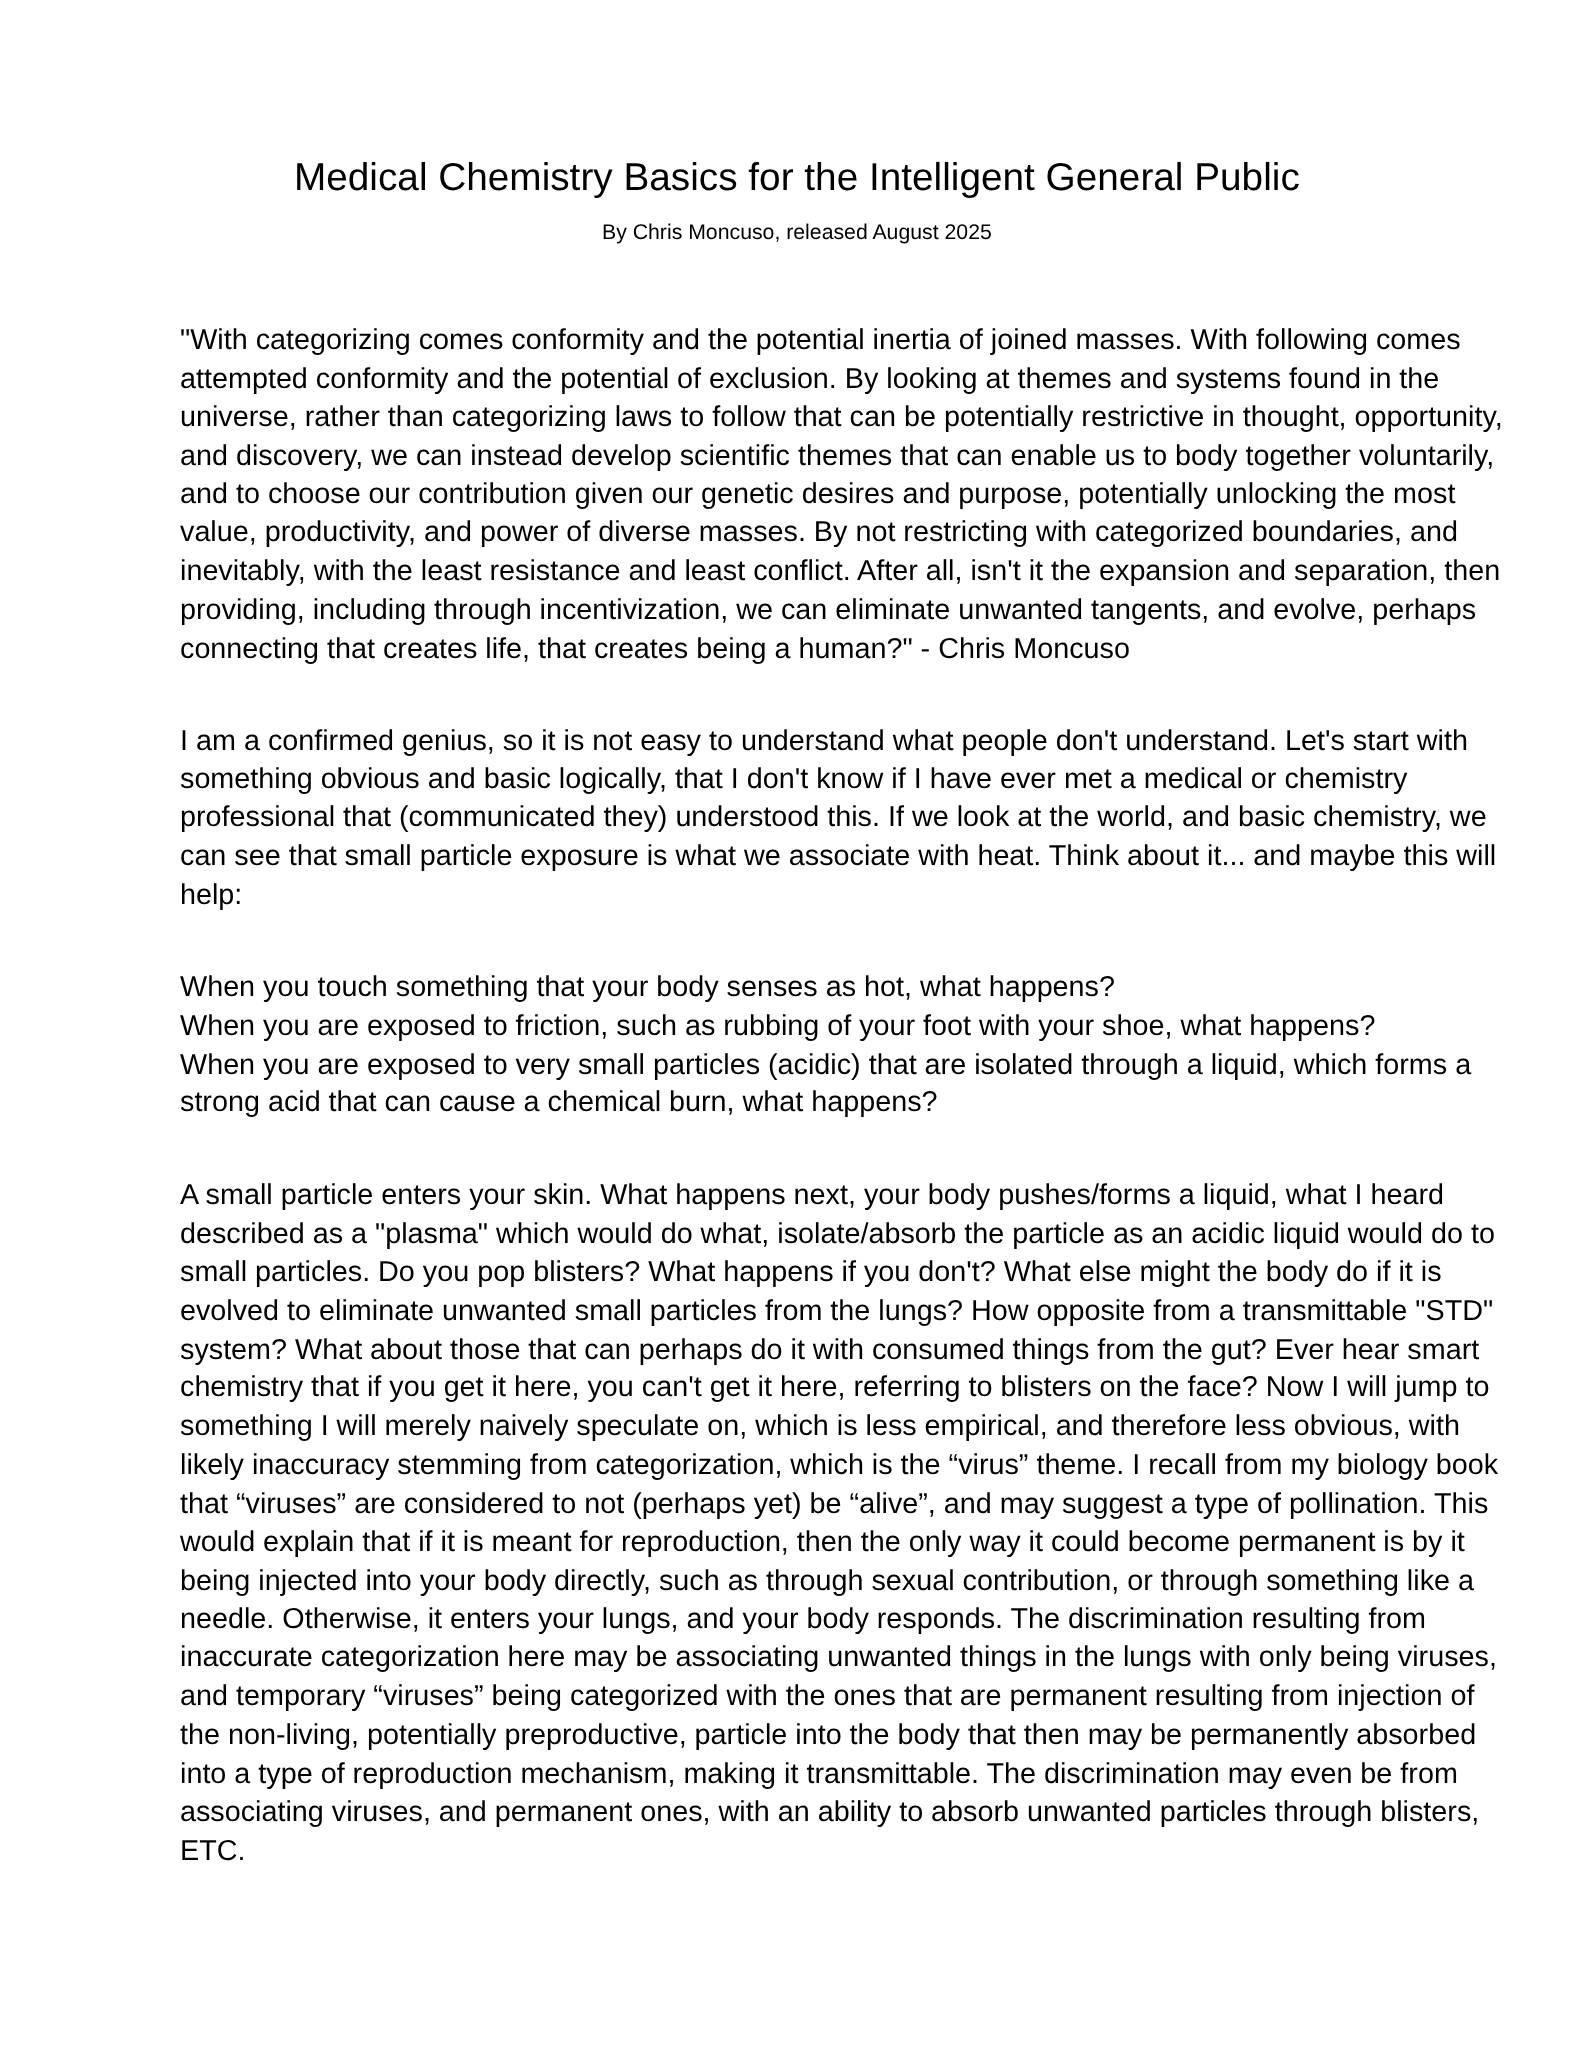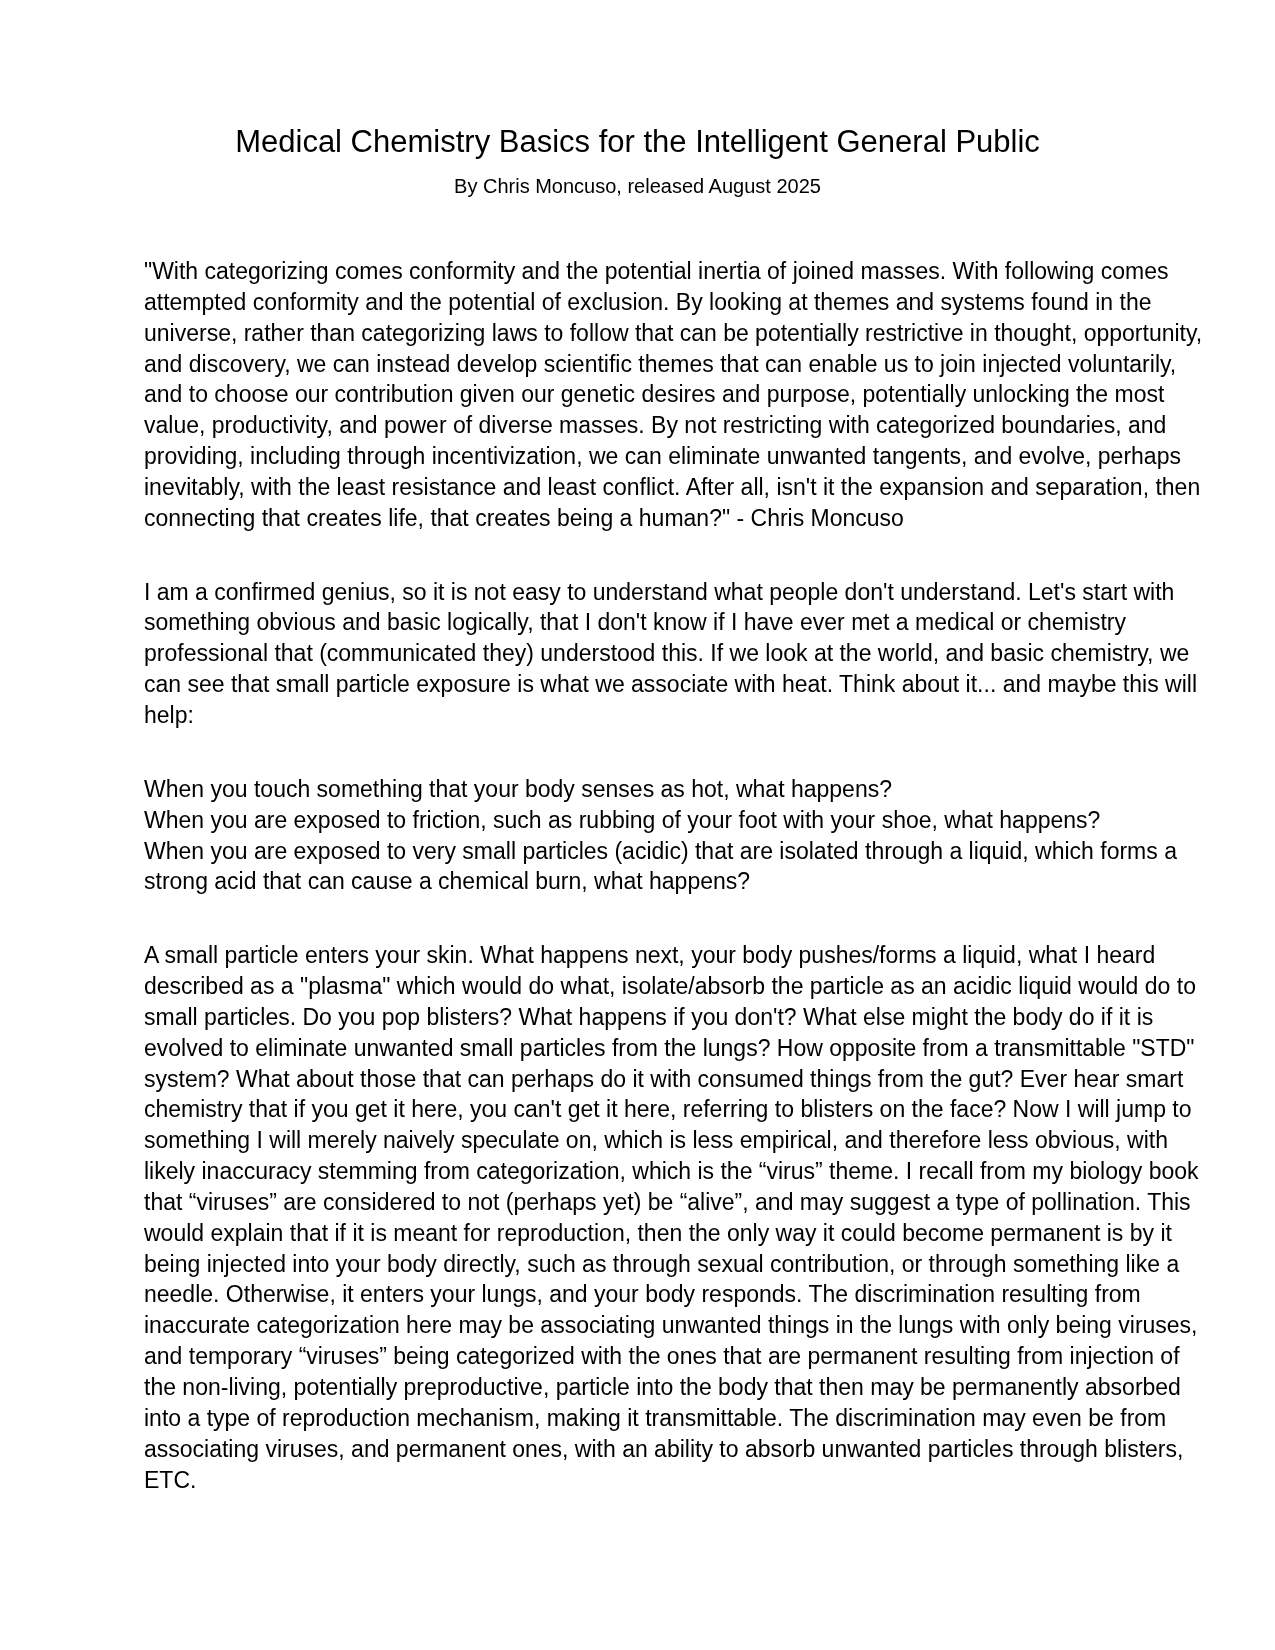--- a/index.html
+++ b/index.html
@@ -15,21 +15,21 @@
   .doc-title {
     margin: 124px 0 0 0;
     text-align: center;
     font-size: 31px;
     line-height: 36px;
     font-weight: 400;
   }
   .doc-byline {
     margin-top: 11px;
     text-align: center;
-    font-size: 20px;
+    font-size: 17px;
     line-height: 30px;
     font-weight: 400;
   }
   .doc-body {
     margin: 55px 152px 0 144px;
     font-size: 23px;
     line-height: 30.85px;
   }
   .para { padding: 0; }
   .para + .para { margin-top: 43px; }
@@ -47,25 +47,25 @@
 <body>
 
 <div class="page">
   <h1 class="doc-title">Medical Chemistry Basics for the Intelligent General Public</h1>
   <div class="doc-byline">By Chris Moncuso, released August 2025</div>
   <div class="doc-body" id="doc-body">
       <div class="para">
         <div class="line">"With categorizing comes conformity and the potential inertia of joined masses. With following comes</div>
         <div class="line">attempted conformity and the potential of exclusion. By looking at themes and systems found in the</div>
         <div class="line">universe, rather than categorizing laws to follow that can be potentially restrictive in thought, opportunity,</div>
-        <div class="line">and discovery, we can instead develop scientific themes that can enable us to join injected voluntarily,</div>
+        <div class="line">and discovery, we can instead develop scientific themes that can enable us to body together voluntarily,</div>
         <div class="line">and to choose our contribution given our genetic desires and purpose, potentially unlocking the most</div>
         <div class="line">value, productivity, and power of diverse masses. By not restricting with categorized boundaries, and</div>
+        <div class="line">inevitably, with the least resistance and least conflict. After all, isn't it the expansion and separation, then</div>
         <div class="line">providing, including through incentivization, we can eliminate unwanted tangents, and evolve, perhaps</div>
-        <div class="line">inevitably, with the least resistance and least conflict. After all, isn't it the expansion and separation, then</div>
         <div class="line">connecting that creates life, that creates being a human?" - Chris Moncuso</div>
       </div>
       <div class="para">
         <div class="line fill">I am a confirmed genius, so it is not easy to understand what people don't understand. Let's start with</div>
         <div class="line fill">something obvious and basic logically, that I don't know if I have ever met a medical or chemistry</div>
         <div class="line fill">professional that (communicated they) understood this. If we look at the world, and basic chemistry, we</div>
         <div class="line fill">can see that small particle exposure is what we associate with heat. Think about it... and maybe this will</div>
         <div class="line">help:</div>
       </div>
       <div class="para">

